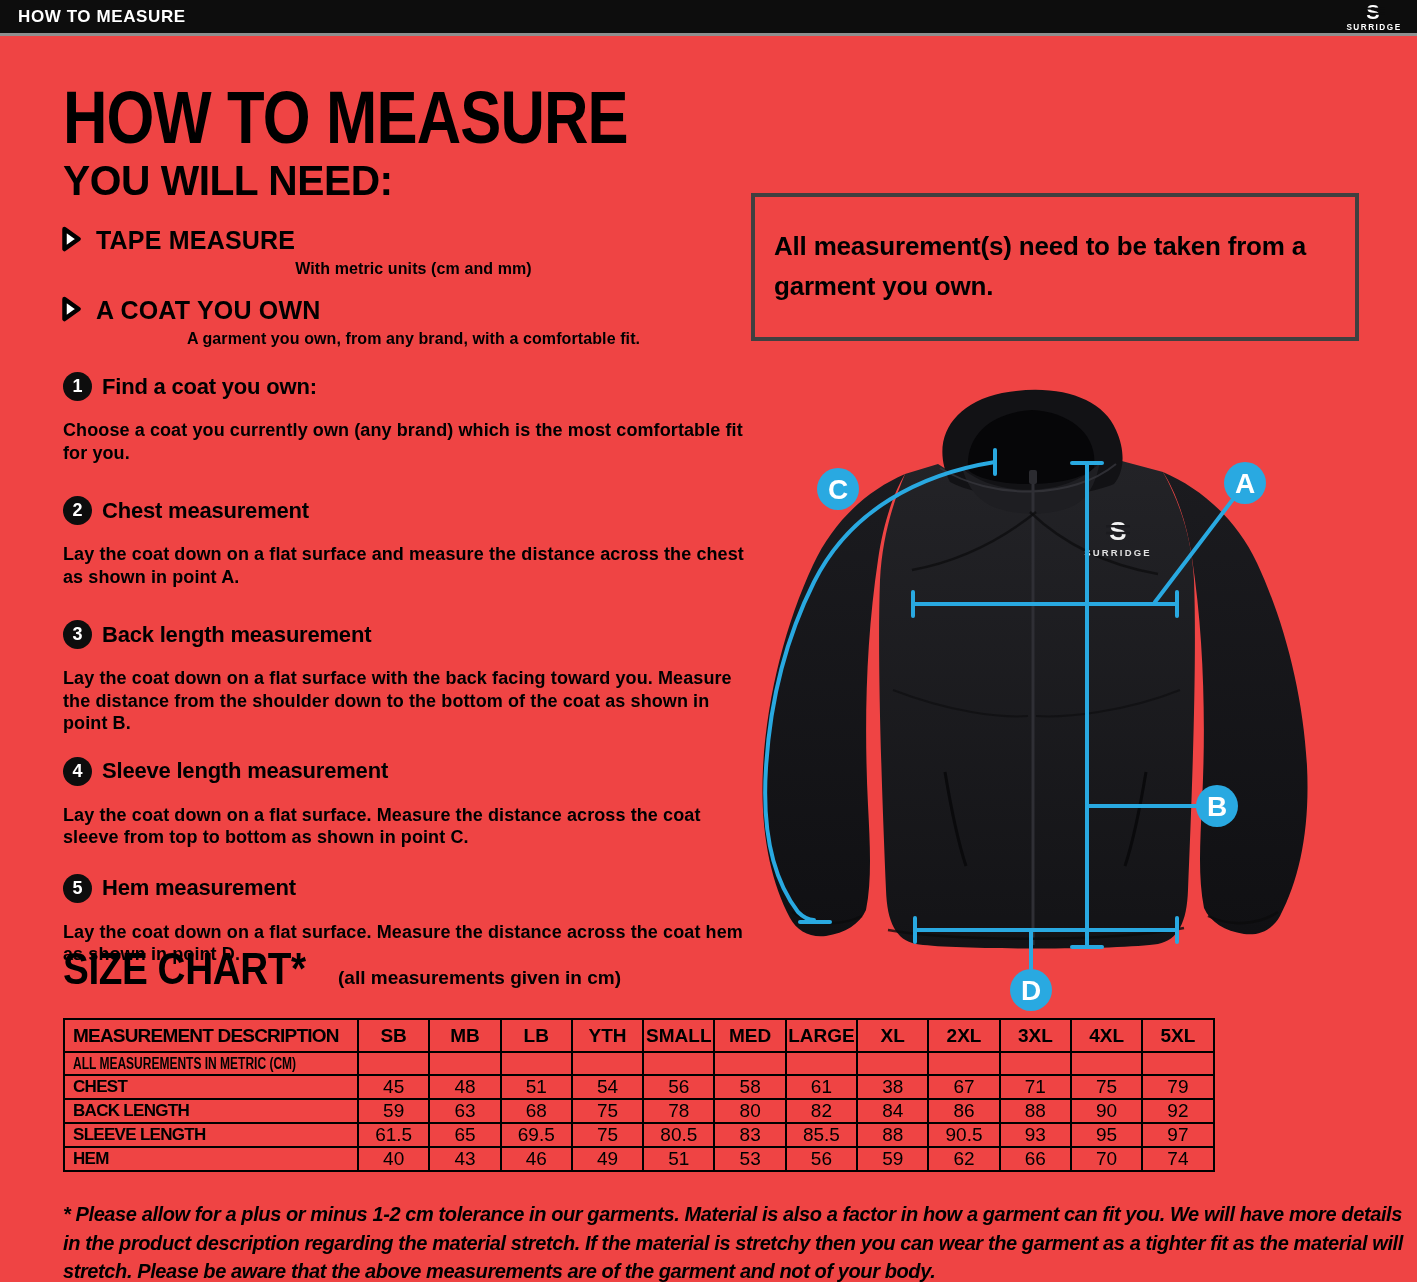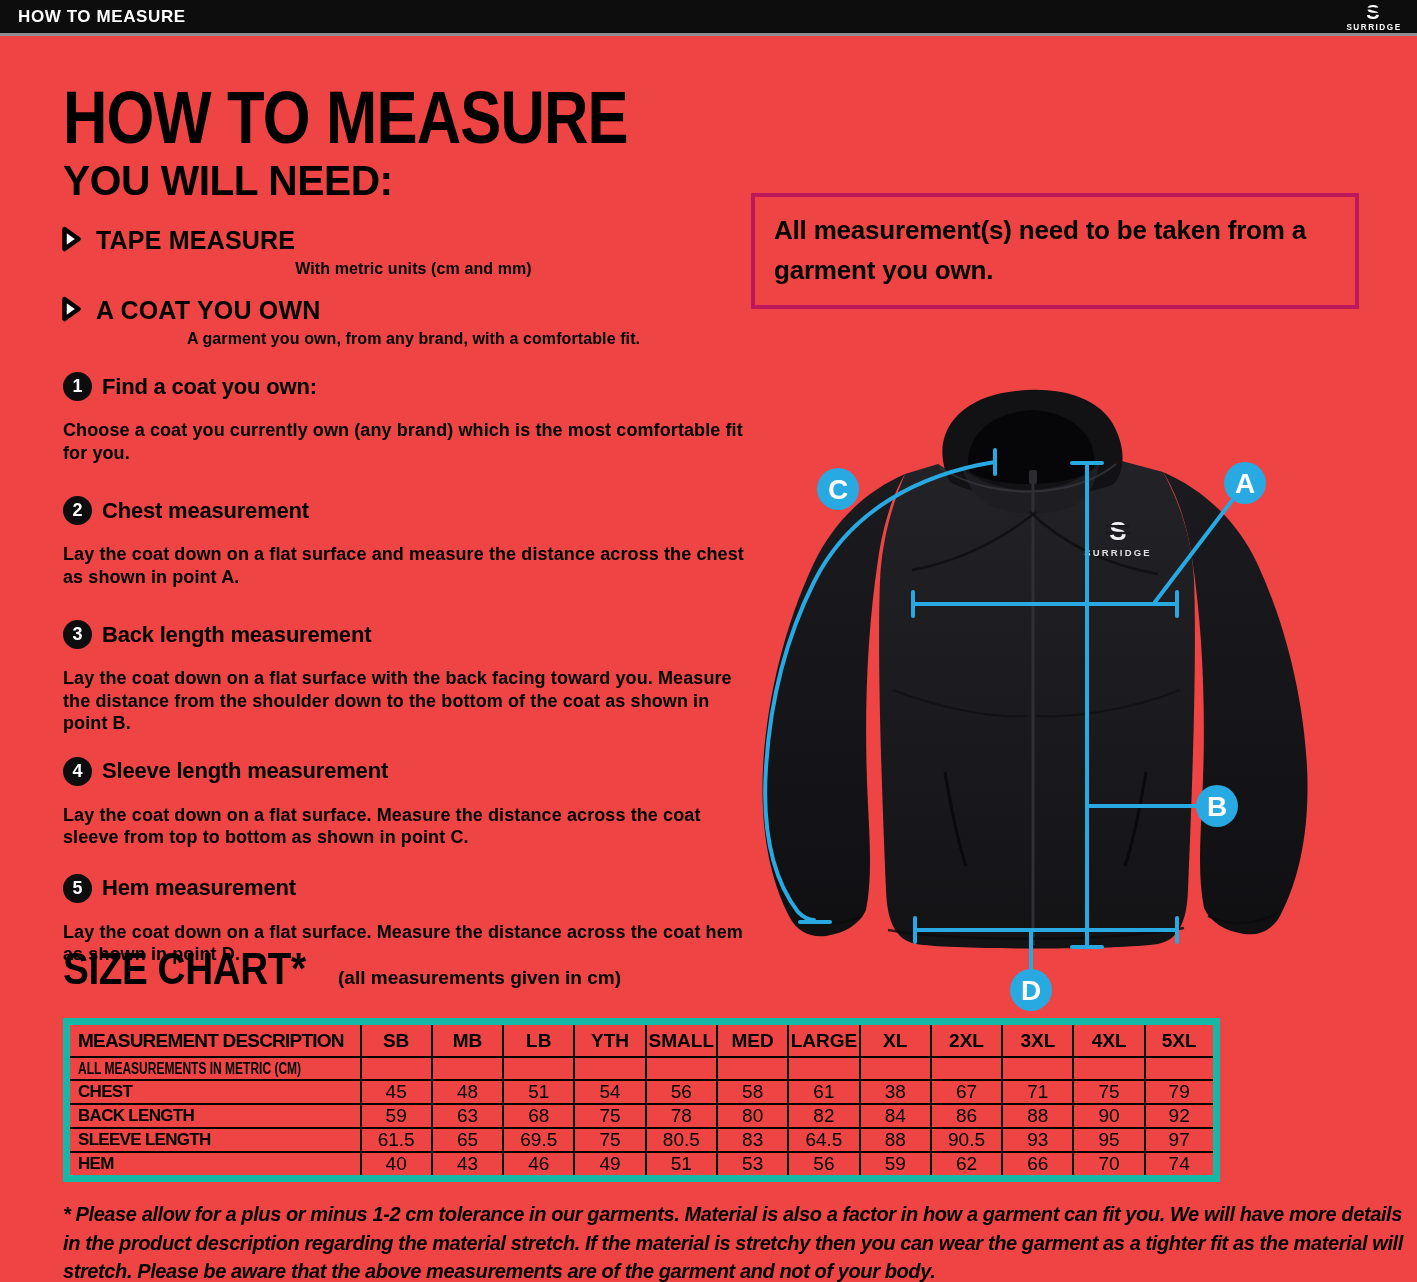--- a/index.html
+++ b/index.html
@@ -23,31 +23,31 @@
   .steps{position:absolute;left:63px;top:372px;width:690px;}
   .step{margin-bottom:32px;}
   .step:nth-of-type(3){margin-bottom:22px;}
   .step:nth-of-type(4){margin-bottom:25px;}
   .step-head{display:flex;align-items:center;gap:10px;}
   .step-num{flex:0 0 auto;width:29px;height:29px;border-radius:50%;background:#0d0d0d;color:#fff;
             font-size:18px;font-weight:800;display:flex;align-items:center;justify-content:center;}
   .step-title{font-size:22px;font-weight:800;letter-spacing:-.2px;}
   .step-desc{font-size:18px;font-weight:700;line-height:22.5px;margin-top:18px;letter-spacing:.1px;}
   
-  .note-box{position:absolute;left:751px;top:193px;width:562px;height:82px;border:4px solid #be185d;
-            padding:13px 19px;font-size:26px;font-weight:800;line-height:40px;letter-spacing:-.2px;}
+  .note-box{position:absolute;left:751px;top:193px;width:562px;height:82px;border:4px solid #404040;
+            padding:29px 19px;font-size:26px;font-weight:800;line-height:40px;letter-spacing:-.2px;}
   
   .diagram{position:absolute;left:745px;top:378px;}
   
   .sc-head{position:absolute;left:63px;top:946px;display:flex;align-items:baseline;gap:17px;white-space:nowrap;}
   .sc-title{font-size:45px;font-weight:800;letter-spacing:-.5px;line-height:1;
             transform:scaleX(.86);transform-origin:left bottom;}
   .sc-sub{font-size:19px;font-weight:800;margin-left:-24px;}
   table.sizes{position:absolute;left:63px;top:1018px;width:1150px;border-collapse:collapse;
-              table-layout:fixed;border:7px solid #14b8a6;}
+              table-layout:fixed;border:1px solid #14b8a6;}
   table.sizes td,table.sizes th{border:2px solid #000;padding:0;overflow:hidden;white-space:nowrap;}
   table.sizes th{height:31px;font-size:19px;font-weight:800;text-align:center;}
   table.sizes th.desc{text-align:left;padding-left:8px;font-size:19px;letter-spacing:-.8px;}
   tr.metric td{height:21px;}
   tr.metric td.rlabel{font-size:16px;font-weight:800;}
   tr.metric td.rlabel span{display:inline-block;transform:scaleX(.75);transform-origin:left center;}
   tr.datarow td{height:22px;font-size:19px;font-weight:400;text-align:center;}
   tr.datarow td.rlabel{text-align:left;font-weight:800;font-size:17px;letter-spacing:-.7px;}
   td.rlabel{padding-left:8px !important;}
   
@@ -311,21 +311,21 @@
           <td>92</td>
         </tr>
         <tr class="datarow">
           <td class="rlabel">SLEEVE LENGTH</td>
           <td>61.5</td>
           <td>65</td>
           <td>69.5</td>
           <td>75</td>
           <td>80.5</td>
           <td>83</td>
-          <td>64.5</td>
+          <td>85.5</td>
           <td>88</td>
           <td>90.5</td>
           <td>93</td>
           <td>95</td>
           <td>97</td>
         </tr>
         <tr class="datarow">
           <td class="rlabel">HEM</td>
           <td>40</td>
           <td>43</td>

